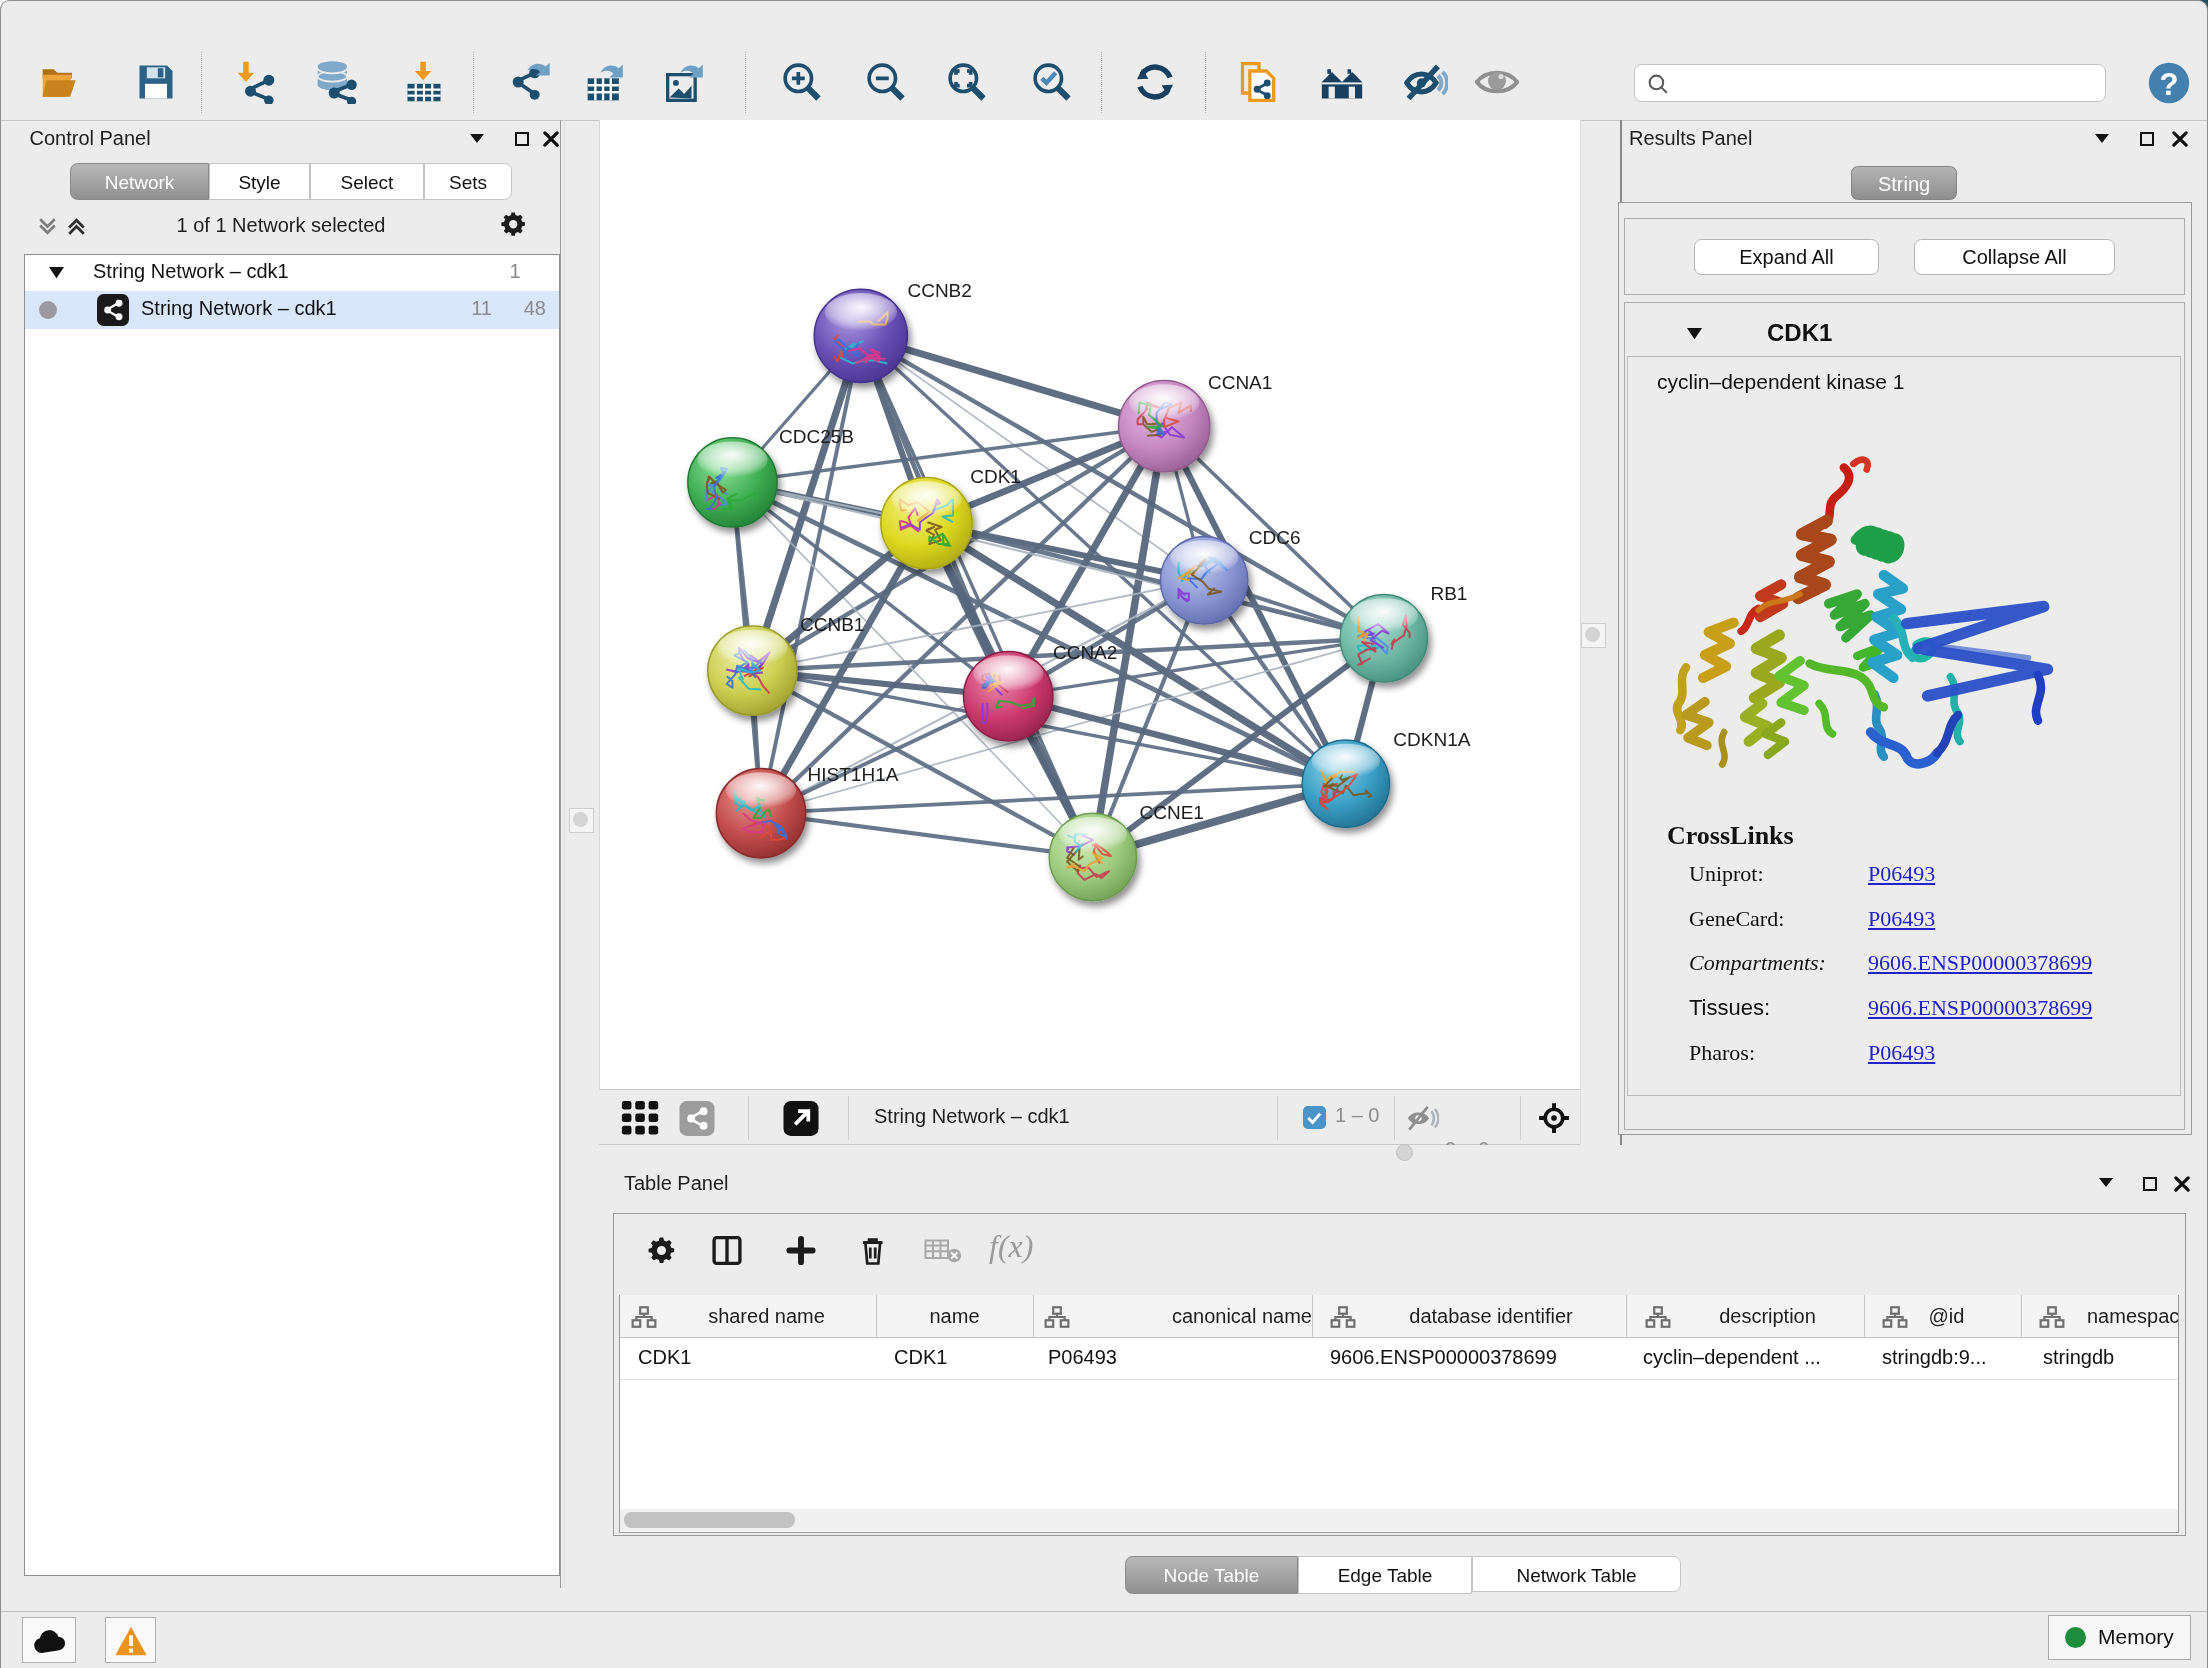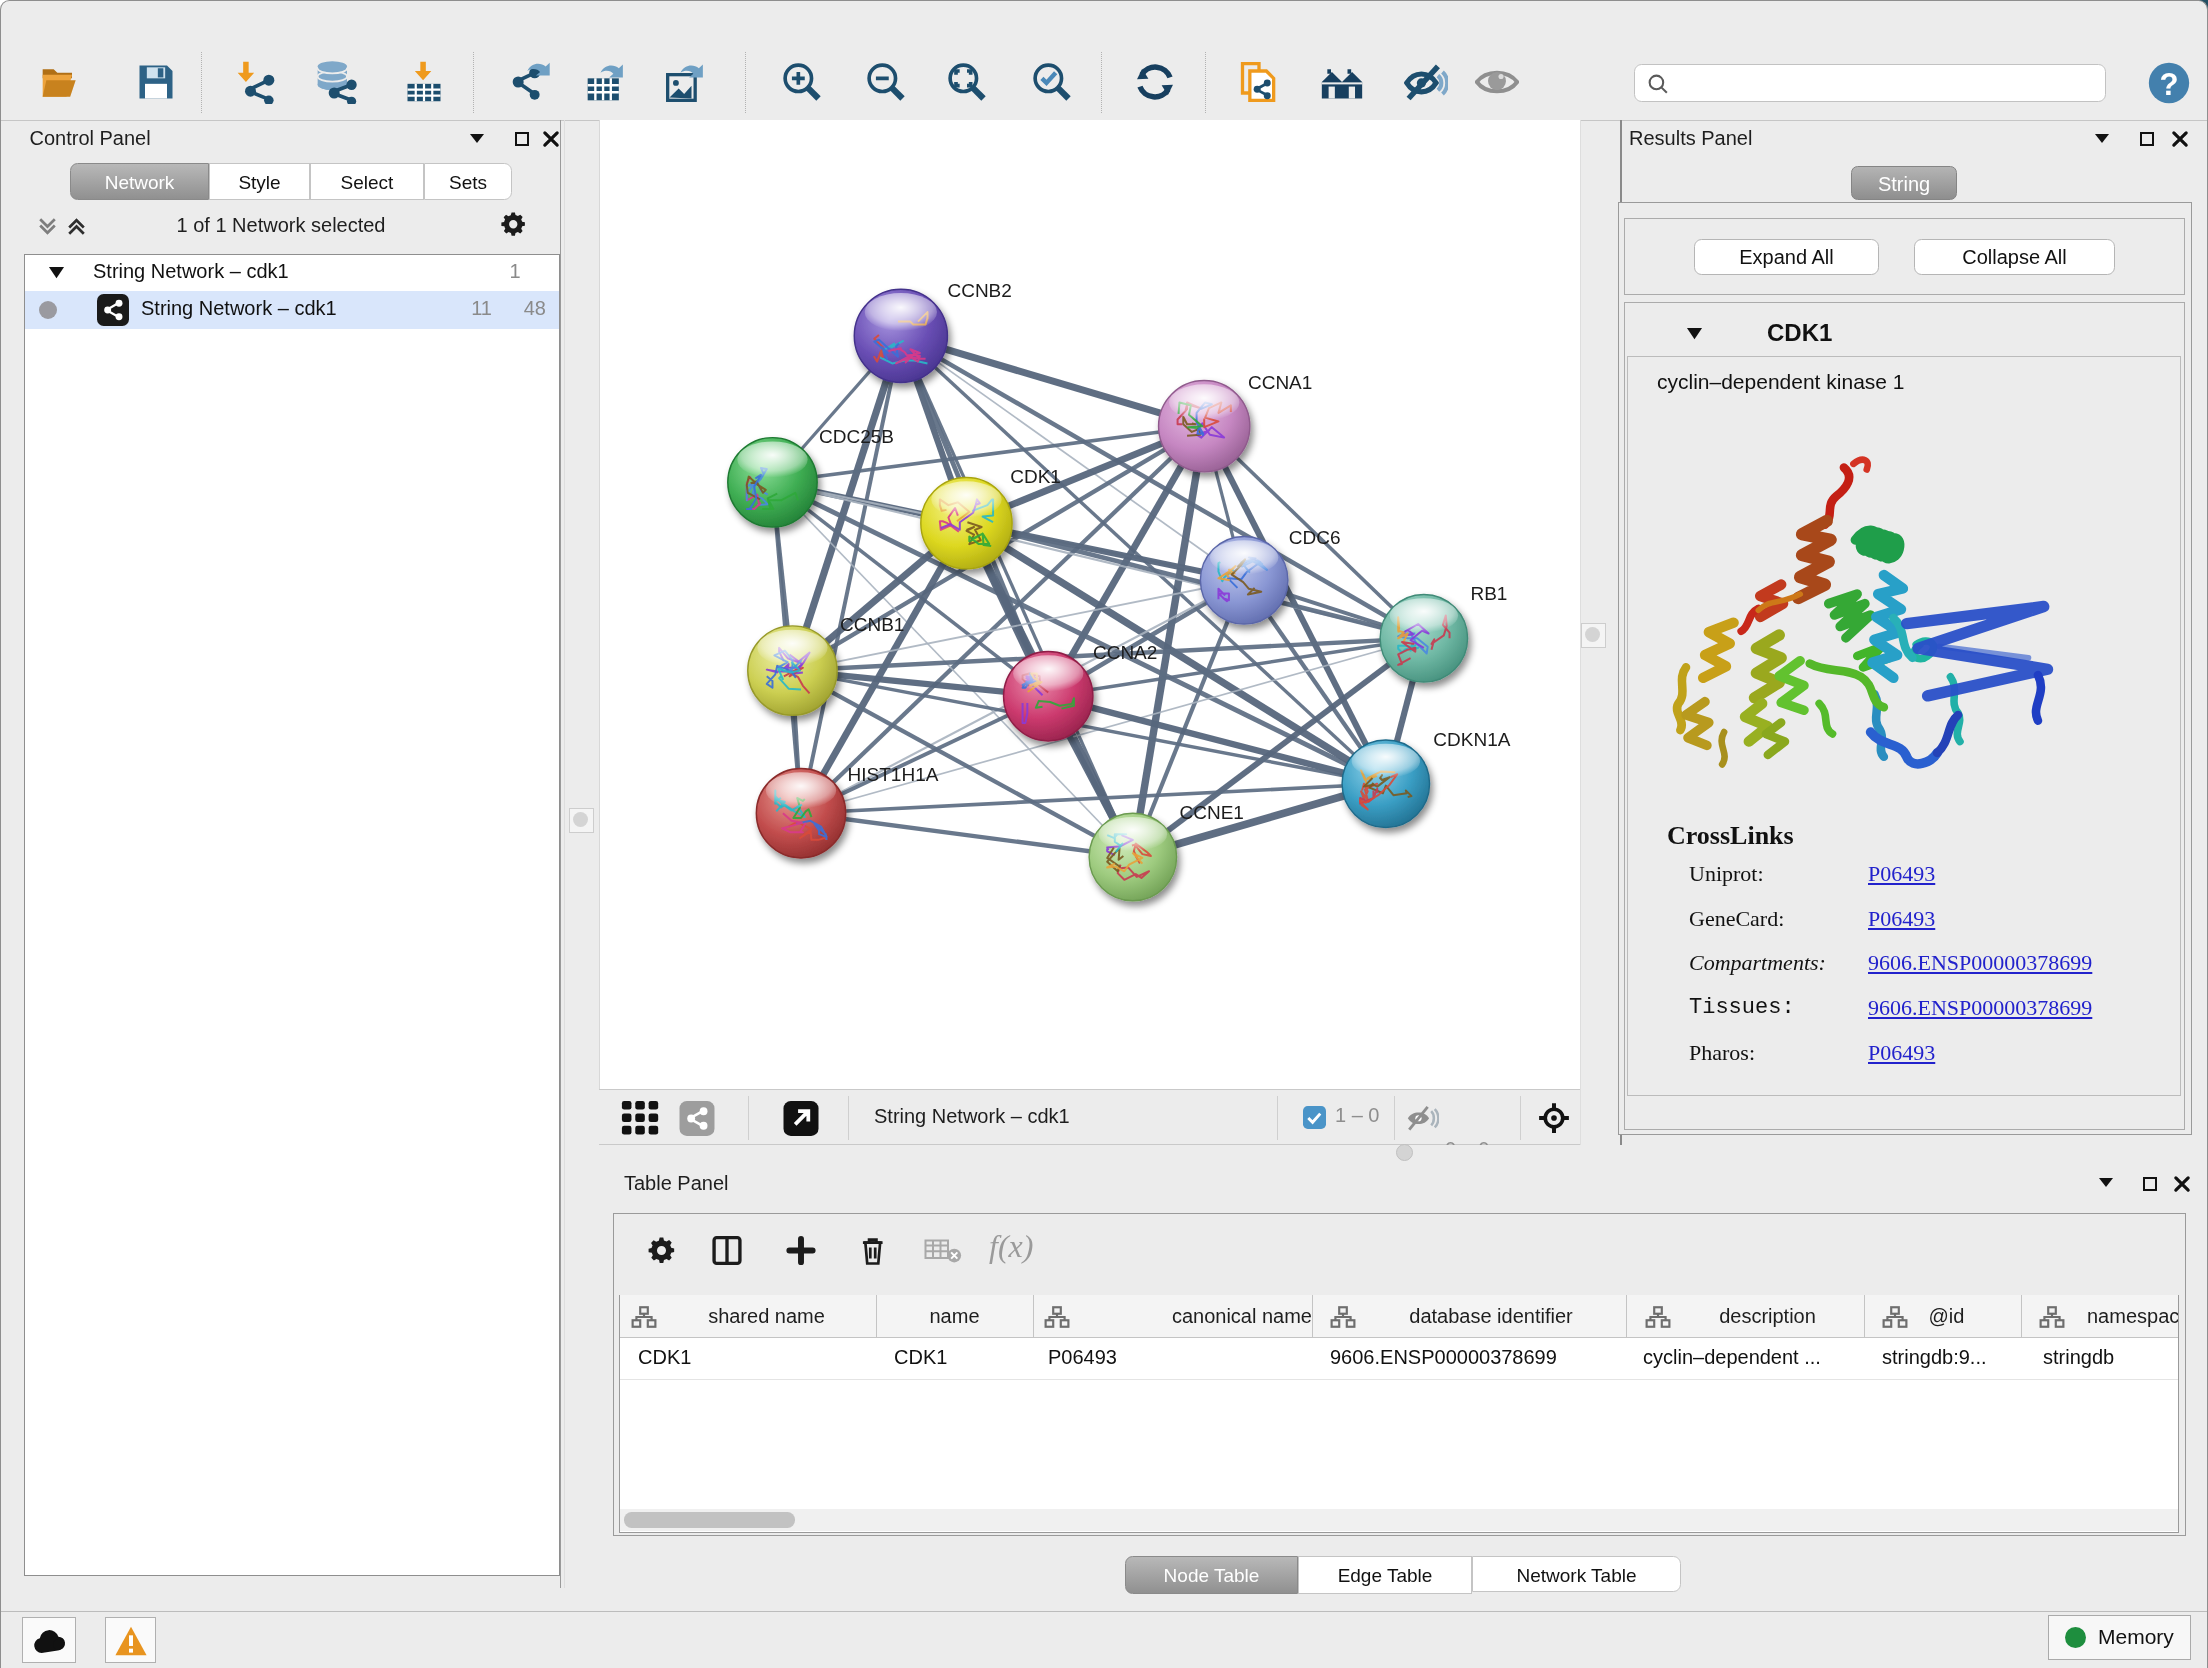--- a/index.html
+++ b/index.html
@@ -236,21 +236,21 @@
     <div class="abs" style="left:464px;top:5.7px;width:57px;text-align:right;font-size:20px;color:#8a8a8a;">48</div>
   </div>
 </div>
 
 <div class="abs" style="left:559px;top:119px;width:1px;height:1468px;background:#9a9a9a;"></div>
 <div class="abs" style="left:563px;top:119px;width:1px;height:1468px;background:#dedede;"></div>
 <div class="abs" style="left:568px;top:807px;width:23px;height:23px;background:#f4f4f4;border:1px solid #cdcdcd;">
       <div style="position:absolute;left:2.9px;top:2.9px;width:15px;height:15px;border-radius:50%;background:#d4d4d4;"></div>
     </div>
 
-<div class="abs" style="left:598px;top:119px;width:981px;height:969px;background:#fff;border-left:1px solid #d8d8d8;box-sizing:border-box;padding-left:40px;">
+<div class="abs" style="left:598px;top:119px;width:981px;height:969px;background:#fff;border-left:1px solid #d8d8d8;box-sizing:border-box;">
 <svg width="981" height="969" viewBox="0 0 1031 1019" font-family="Liberation Sans, sans-serif">
         <defs>
           <filter id="ds" x="-30%" y="-30%" width="170%" height="170%">
             <feDropShadow dx="3" dy="5" stdDeviation="4" flood-color="#000" flood-opacity="0.45"></feDropShadow>
           </filter>
           <radialGradient id="gloss" cx="50%" cy="38%" r="62%">
             <stop offset="0%" stop-color="#fff" stop-opacity="0.95"></stop>
             <stop offset="70%" stop-color="#fff" stop-opacity="0.45"></stop>
             <stop offset="100%" stop-color="#fff" stop-opacity="0"></stop>
           </radialGradient>
@@ -657,21 +657,21 @@
         <path d="M214 330 C226 346 246 340 252 356 C258 370 278 362 284 352" fill="none" stroke="#2a60d0" stroke-width="10" stroke-opacity="1.0" stroke-linecap="round" stroke-linejoin="round"></path>
         <path d="M284 352 C298 340 294 322 306 312" fill="none" stroke="#2442b8" stroke-width="9" stroke-opacity="1.0" stroke-linecap="round" stroke-linejoin="round"></path>
       </svg></div>
 <div class="abs" style="left:1666px;top:820px;font-family:'Liberation Serif',serif;font-size:26px;font-weight:bold;color:#111;">CrossLinks</div>
 <div class="abs" style="left:1688px;top:860px;font-family:'Liberation Serif',serif;font-size:22px;color:#111;">Uniprot:</div>
 <div class="abs" style="left:1867px;top:860px;font-family:'Liberation Serif',serif;font-size:22px;color:#2222cc;text-decoration:underline;">P06493</div>
 <div class="abs" style="left:1688px;top:905px;font-family:'Liberation Serif',serif;font-size:22px;color:#111;">GeneCard:</div>
 <div class="abs" style="left:1867px;top:905px;font-family:'Liberation Serif',serif;font-size:22px;color:#2222cc;text-decoration:underline;">P06493</div>
 <div class="abs" style="left:1688px;top:949px;font-family:'Liberation Serif',serif;font-size:22px;color:#111;font-style:italic;">Compartments:</div>
 <div class="abs" style="left:1867px;top:949px;font-family:'Liberation Serif',serif;font-size:22px;color:#2222cc;text-decoration:underline;">9606.ENSP00000378699</div>
-<div class="abs" style="left:1688px;top:994px;font-family:Liberation Mono, monospace;font-size:22px;color:#111;">Tissues:</div>
+<div class="abs" style="left:1688px;top:994px;font-family:Liberation Sans, sans-serif;font-size:22px;color:#111;">Tissues:</div>
 <div class="abs" style="left:1867px;top:994px;font-family:'Liberation Serif',serif;font-size:22px;color:#2222cc;text-decoration:underline;">9606.ENSP00000378699</div>
 <div class="abs" style="left:1688px;top:1039px;font-family:'Liberation Serif',serif;font-size:22px;color:#111;">Pharos:</div>
 <div class="abs" style="left:1867px;top:1039px;font-family:'Liberation Serif',serif;font-size:22px;color:#2222cc;text-decoration:underline;">P06493</div>
 
 <div class="abs" style="left:598px;top:1144px;width:1610px;height:13.3px;background:#ececec;"></div>
 <div class="abs" style="left:1395px;top:1143px;width:15px;height:15px;border-radius:50%;background:#d4d4d4;border:1px solid #c0c0c0;"></div>
 
 <div class="abs" style="left:623px;top:1171px;font-size:20px;color:#1e1e1e;">Table Panel</div>
 <div class="abs" style="left:2098px;top:1177px;">
       <div class="tri-d"></div>

